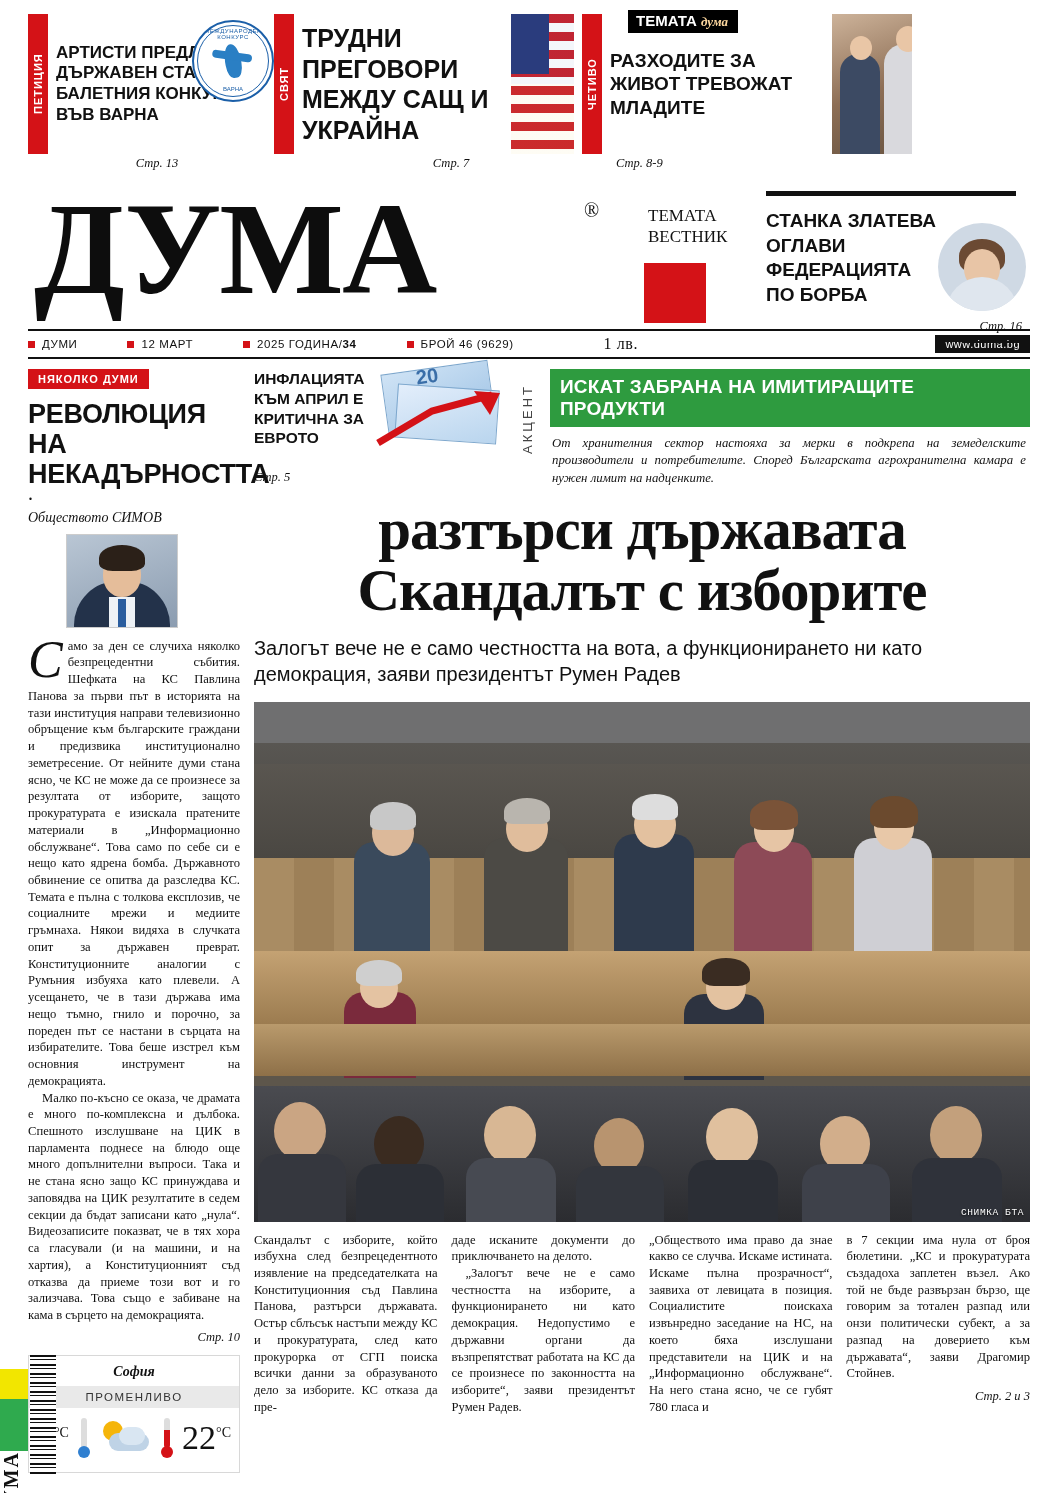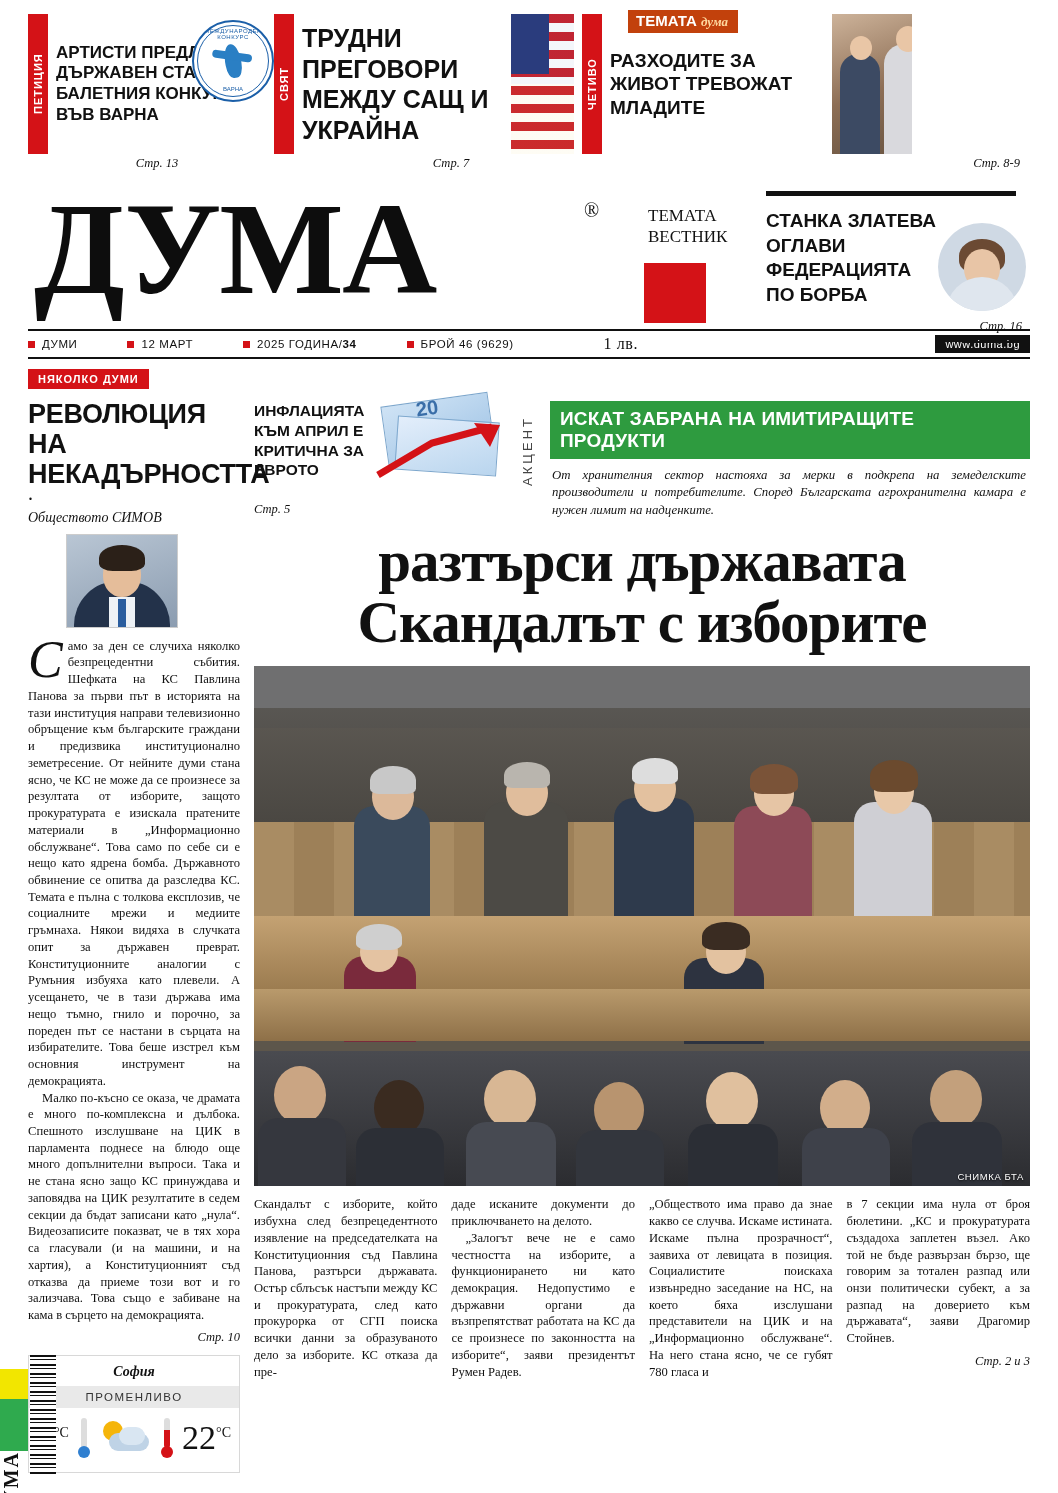--- a/index.html
+++ b/index.html
@@ -21,21 +21,21 @@
   .ballet-logo .dancer:after{content:"";position:absolute;left:-12px;top:8px;width:40px;height:8px;background:#2a7fc4;border-radius:4px;transform:rotate(18deg);}
 
   .t2{width:300px;}
   .t2 .tz-text{font-size:25px;}
   .flagimg{width:180px;height:140px;background:linear-gradient(180deg,#1d4fa0 0 50%,#e8c02a 50% 100%);position:relative;overflow:hidden;margin-left:4px;}
   .flagimg:before{content:"";position:absolute;left:-10px;top:0;width:120px;height:140px;background:repeating-linear-gradient(180deg,#c9232d 0 9px,#fff 9px 18px);transform:skewX(-8deg);opacity:.95;}
   .flagimg:after{content:"";position:absolute;left:-10px;top:0;width:48px;height:60px;background:#2a3c7d;}
 
   .t3{width:330px;}
   .t3 .tz-text{font-size:19px;}
-  .tema-badge{position:absolute;left:46px;top:-4px;background:#c2410c;color:#fff;font-family:"Liberation Sans",sans-serif;font-weight:bold;font-size:15px;padding:2px 10px 3px 8px;}
+  .tema-badge{position:absolute;left:46px;top:-4px;background:#000000;color:#fff;font-family:"Liberation Sans",sans-serif;font-weight:bold;font-size:15px;padding:2px 10px 3px 8px;}
   .tema-badge i{font-family:"Liberation Serif",serif;font-style:italic;color:#ffd9a0;font-size:13px;}
   .photo3{width:160px;height:140px;background:linear-gradient(160deg,#cdb39a,#8d6e55 55%,#6a5542);position:relative;overflow:hidden;margin-left:6px;}
   .photo3 .p1{position:absolute;left:8px;top:40px;width:40px;height:100px;background:#3c4a63;border-radius:18px 18px 0 0;}
   .photo3 .p2{position:absolute;left:52px;top:30px;width:46px;height:110px;background:#d9d9dd;border-radius:20px 20px 0 0;}
   .photo3 .h1,.photo3 .h2,.photo3 .h3{position:absolute;border-radius:50%;background:#e9c6a6;}
   .photo3 .h1{left:18px;top:22px;width:22px;height:24px;}
   .photo3 .h2{left:64px;top:12px;width:24px;height:26px;}
 
   .strpage{font-family:"Liberation Serif",serif;font-style:italic;font-size:12.5px;color:#111;}
   .strrow{display:flex;margin:2px 28px 0 28px;}
@@ -60,21 +60,21 @@
   .datebar{margin:2px 28px 0 28px;border-top:2px solid #111;border-bottom:2px solid #111;height:26px;display:flex;align-items:center;font-family:"Liberation Sans",sans-serif;font-size:11.5px;letter-spacing:.6px;}
   .datebar .sq{width:7px;height:7px;background:#d41217;display:inline-block;margin-right:7px;}
   .datebar .it{display:flex;align-items:center;margin-right:50px;color:#111;}
   .datebar .price{font-family:"Liberation Serif",serif;font-size:16px;margin-left:40px;}
   .datebar .site{margin-left:auto;background:#111;color:#fff;font-size:11px;padding:3px 10px;letter-spacing:.5px;}
   .yr b{font-weight:bold;}
 
   
   .content{display:flex;margin:10px 28px 0 28px;}
   .col-left{width:212px;flex:0 0 212px;position:relative;}
-  .col-right{flex:1;margin-left:14px;margin-top:32px;}
+  .col-right{flex:1;margin-left:14px;}
 
   .tag-red{display:inline-block;background:#d41217;color:#fff;font-family:"Liberation Sans",sans-serif;font-weight:bold;font-size:11px;letter-spacing:1px;padding:4px 10px;text-transform:uppercase;}
   .lead-title{font-family:"Liberation Sans",sans-serif;font-weight:bold;font-size:27px;line-height:1.12;margin-top:10px;text-transform:uppercase;letter-spacing:-.3px;}
   .author{font-style:italic;font-size:14px;margin-top:14px;}
   .author-photo{width:110px;height:92px;margin:8px 0 0 38px;background:linear-gradient(160deg,#b9c6d4,#8b9cb0);position:relative;overflow:hidden;border:1px solid #ccc;}
   .author-photo .sh{position:absolute;left:50%;bottom:0;transform:translateX(-50%);width:96px;height:46px;background:#23324a;border-radius:44px 44px 0 0;}
   .author-photo .fc{position:absolute;left:50%;top:18px;transform:translateX(-50%);width:38px;height:44px;background:#e5bd9a;border-radius:48%;}
   .author-photo .hr{position:absolute;left:50%;top:10px;transform:translateX(-50%);width:46px;height:26px;background:#2b2018;border-radius:50% 50% 30% 30%;}
   .author-photo .tie{position:absolute;left:50%;bottom:0;transform:translateX(-50%);width:8px;height:28px;background:#2a5d9e;}
   .author-photo .shirt{position:absolute;left:50%;bottom:0;transform:translateX(-50%);width:26px;height:30px;background:#eef2f6;}
@@ -134,21 +134,21 @@
   
   .mainphoto{margin-top:14px;width:100%;height:520px;position:relative;overflow:hidden;background:#8d8b86;}
   .mp-wall{position:absolute;inset:0;background:linear-gradient(180deg,#6f6f70 0 12%,#8a8176 12% 30%,#b5a48e 30% 46%,#9a8a74 46% 56%,#7a6e5d 56% 70%,#5d564b 70% 100%);}
   .mp-panel{position:absolute;left:0;right:0;top:8%;height:22%;background:linear-gradient(180deg,#55524d,#3f3d39);opacity:.85;}
   .mp-wood{position:absolute;left:0;right:0;top:30%;height:18%;background:repeating-linear-gradient(90deg,#a98c63 0 40px,#9d8058 40px 80px);}
   .mp-desk{position:absolute;left:0;right:0;top:48%;height:14%;background:linear-gradient(180deg,#c4a273,#9c7c50);}
   .mp-desk2{position:absolute;left:0;right:0;top:62%;height:10%;background:linear-gradient(180deg,#b99a6c,#8e7048);}
   .mp-fore{position:absolute;left:0;right:0;bottom:0;height:26%;background:linear-gradient(180deg,#4a4b50,#2b2c30);}
   .pers{position:absolute;border-radius:20px 20px 0 0;}
   .head{position:absolute;border-radius:50%;}
-  .mp-credit{position:absolute;right:6px;bottom:4px;color:#fff;font-family:Liberation Sans, sans-serif;font-size:9.5px;letter-spacing:.6px;text-shadow:0 1px 2px rgba(0,0,0,.8);}
+  .mp-credit{position:absolute;right:6px;bottom:4px;color:#fff;font-family:Liberation Mono, monospace;font-size:9.5px;letter-spacing:.6px;text-shadow:0 1px 2px rgba(0,0,0,.8);}
 
   
   .bottom{display:flex;margin-top:10px;gap:14px;}
   .bcol{flex:1;font-family:"Liberation Serif",serif;font-size:12.6px;line-height:1.33;text-align:justify;}
   .bcol p{margin:0;text-indent:14px;}
   .bcol p.first{text-indent:0;}
   .bpage{text-align:right;font-style:italic;font-size:12.5px;margin-top:6px;}
 </style>
 </head>
 <body>
@@ -187,21 +187,21 @@
         <div class="p2"></div>
           <div class="h2 head"></div>
 
       </div>
     </div>
   </div>
 
   <div class="strrow">
     <div style="width:258px;text-align:center;" class="strpage">Стр. 13</div>
     <div style="width:330px;text-align:center;" class="strpage">Стр. 7</div>
-    <div style="flex:1;text-align:right;padding-right:10px;" class="strpage">Стр. 8-9</div>
+    <div style="flex:1;text-align:left;padding-right:10px;" class="strpage">Стр. 8-9</div>
   </div>
 
   <div class="masthead">
     <div class="duma">ДУМА</div>
     <div class="reg">®</div>
     <div class="leviat">
       <div>ТЕМАТА</div>
       <div>ВЕСТНИК</div>
     </div>
     <div class="redsq"></div>
@@ -314,20 +314,21 @@
           <div class="accent-hdr">ИСКАТ ЗАБРАНА НА ИМИТИРАЩИТЕ ПРОДУКТИ</div>
           <div class="accent-body">От хранителния сектор настояха за мерки в подкрепа на земеделските производители и потребителите. Според Българската агрохранителна камара е нужен лимит на надценките.</div>
         </div>
       </div>
 
       <div class="headline">
         <div>разтърси държавата</div>
         <div>Скандалът с изборите</div>
       </div>
 
+      <div class="subhead">Залогът вече не е само честността на вота, а функционирането ни като демокрация, заяви президентът Румен Радев</div>
 
       <div class="mainphoto">
         <div class="mp-wall"></div>
         <div class="mp-panel"></div>
         <div class="mp-wood"></div>
 
         <div class="pers" style="left:100px;top:140px;width:76px;height:126px;background:#3a4a5c;"></div>
         <div class="head" style="left:118px;top:108px;width:42px;height:46px;background:#dcb99a;"></div>
         <div class="head" style="left:116px;top:100px;width:46px;height:28px;background:#c8c8c8;border-radius:50% 50% 20% 20%;"></div>
 

